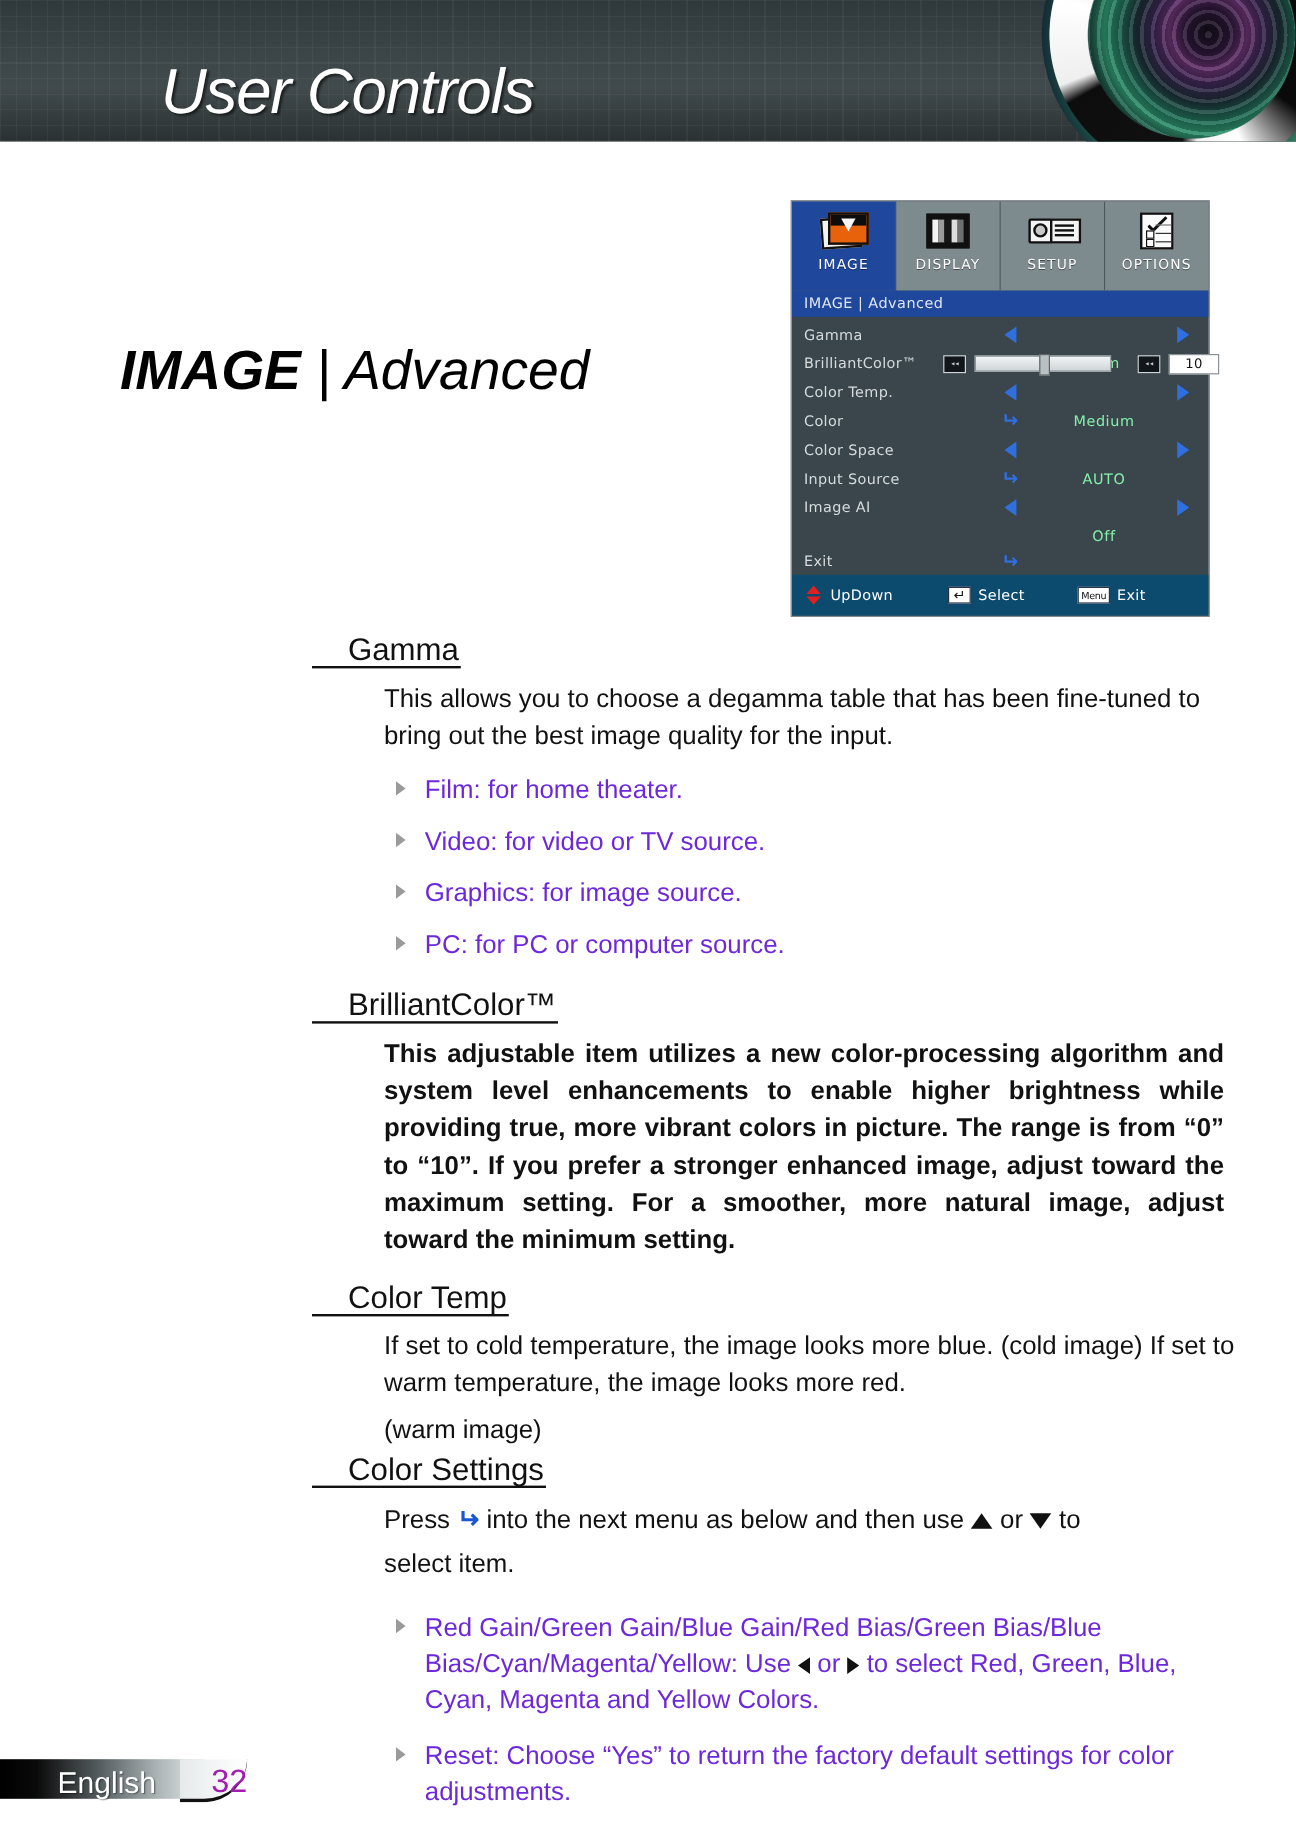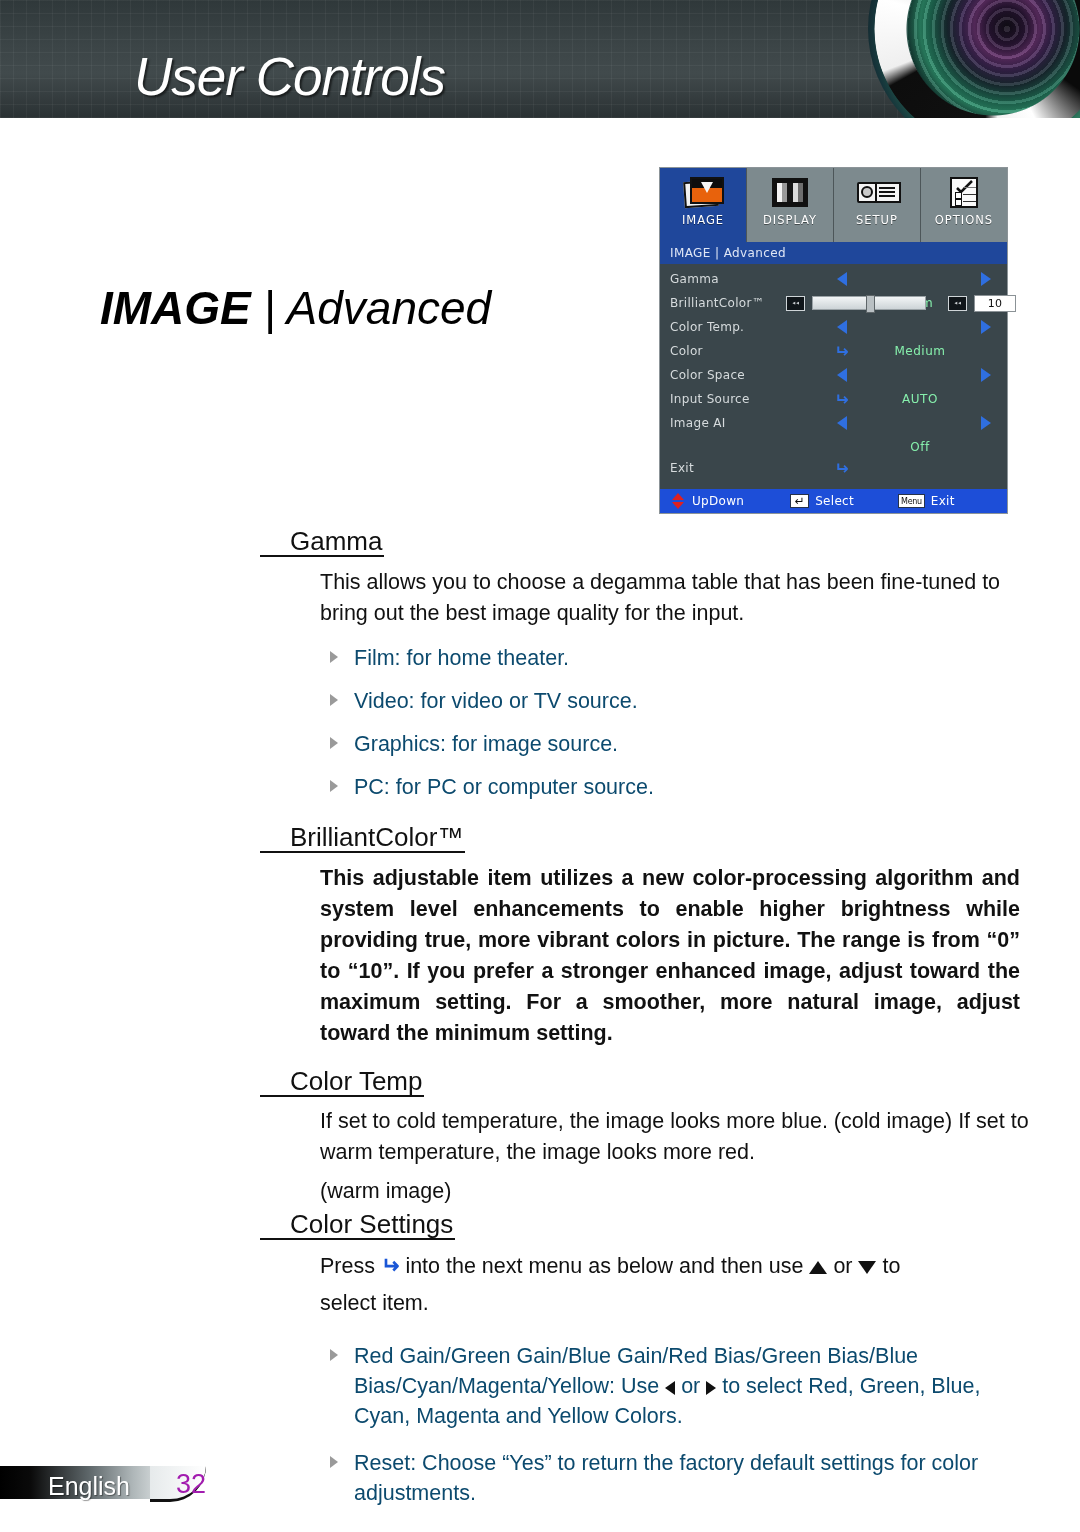--- a/index.html
+++ b/index.html
@@ -131,21 +131,21 @@
     position:absolute;left:50%;top:-2px;width:7px;height:16px;margin-left:-3px;
     background:#b9c0c3;border:1px solid #5e6669;
   }
   .sld-box{
     width:40px;height:15px;margin-left:7px;background:#ffffff;border:1px solid #8b9296;
     color:#101010;font-size:11px;display:flex;align-items:center;justify-content:center;
   }
   .osd-gap{height:21px;}
 
   .osd-status{
-    position:absolute;left:0;bottom:0;width:100%;height:24px;background:#1d4ed8;
+    position:absolute;left:0;bottom:0;width:100%;height:34px;background:#0c4a6e;
     display:flex;align-items:center;color:#ffffff;font-size:12px;letter-spacing:.3px;
   }
   .st-item{display:flex;align-items:center;}
   .st-1{margin-left:12px;}
   .st-2{margin-left:46px;}
   .st-3{margin-left:44px;}
   .updown-ico{width:13px;height:16px;position:relative;margin-right:7px;}
   .updown-ico i{position:absolute;left:0;width:0;height:0;border-left:6.5px solid transparent;border-right:6.5px solid transparent;}
   .updown-ico i.u{top:0;border-bottom:7px solid #e02020;}
   .updown-ico i.d{bottom:0;border-top:7px solid #e02020;}
@@ -187,21 +187,21 @@
   .sec-head::after{
     content:"";position:absolute;left:-30px;right:0;bottom:0;height:2px;background:#111;
   }
   .sec-head-wrap{padding-left:0;}
   .para{
     margin-left:320px;width:690px;font-size:21.5px;line-height:31px;color:#111;
   }
   .para.justify{text-align:justify;text-align-last:left;font-weight:bold;}
   .bullets{margin-left:326px;width:680px;}
   .bullet{
-    position:relative;padding-left:28px;font-size:21.5px;line-height:30px;color:#0c4a6e;
+    position:relative;padding-left:28px;font-size:21.5px;line-height:30px;color:#6d28d9;
   }
   .bullet .tri{
     position:absolute;left:4px;top:8px;width:0;height:0;
     border-top:6px solid transparent;border-bottom:6px solid transparent;border-left:8px solid #9a9a9a;
   }
   .tri-blk{
     display:inline-block;width:0;height:0;vertical-align:-2px;
     border-top:7px solid transparent;border-bottom:7px solid transparent;border-left:10px solid #111;
   }
   .tri-blk.left{border-left:none;border-right:10px solid #111;}

